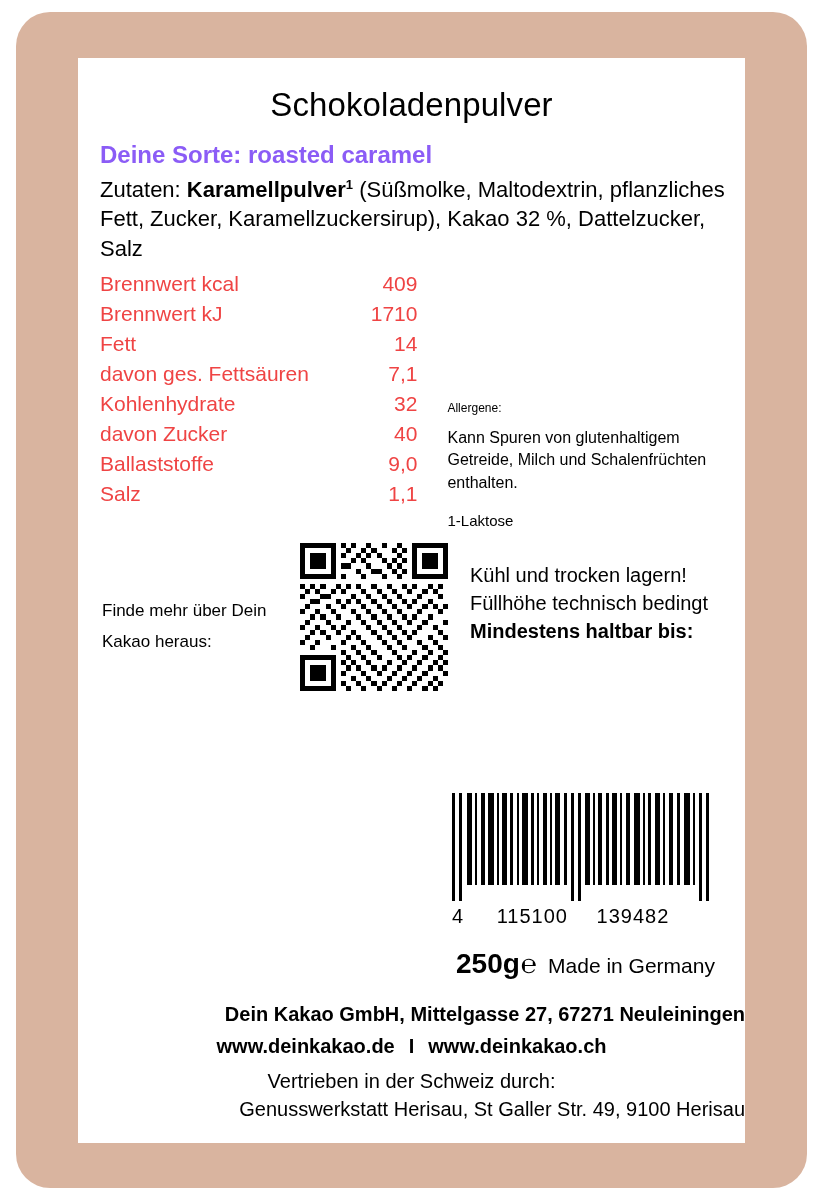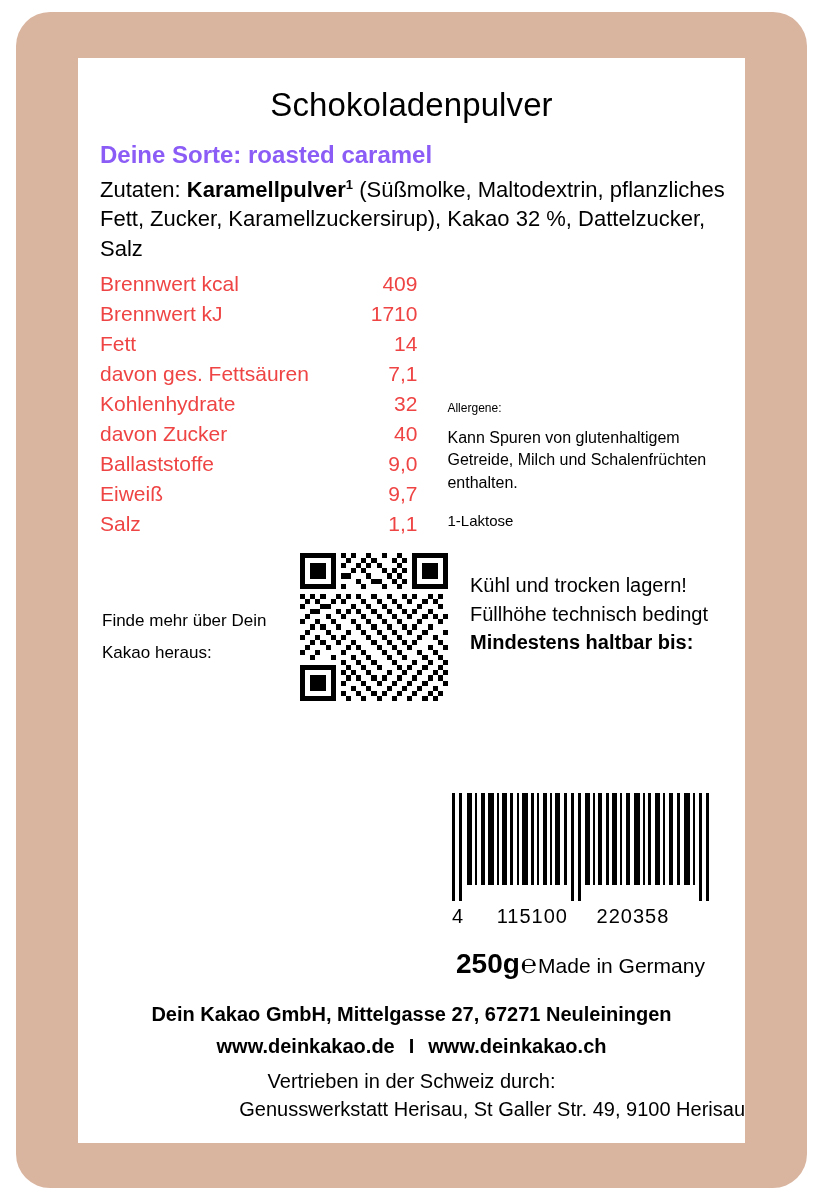--- a/index.html
+++ b/index.html
@@ -169,33 +169,34 @@
     font-size: 28px;
     font-weight: bold;
   }
   .emark {
     font-size: 27px;
     margin-left: 1px;
     font-family: "Liberation Serif", serif;
   }
   .made {
     font-size: 21px;
-    margin-left: 1px;
+    margin-left: 11px;
   }
 
   .footer {
     position: absolute;
     left: 0;
     top: 945px;
     width: 667px;
     text-align: center;
   }
   .footer .l1 {
     font-size: 20px;
     font-weight: bold;
+    text-align: right;
   }
   .footer .l2 {
     font-size: 20px;
     font-weight: bold;
     margin-top: 9px;
   }
   .footer .l2 .sep { font-weight: bold; padding: 0 14px; }
   .footer .l3 {
     font-size: 20px;
     margin-top: 12px;
@@ -247,24 +248,20 @@
               <td>Kohlenhydrate</td>
               <td class="val">32</td>
             </tr>
             <tr>
               <td>davon Zucker</td>
               <td class="val">40</td>
             </tr>
             <tr>
               <td>Ballaststoffe</td>
               <td class="val">9,0</td>
-            </tr>
-            <tr>
-              <td>Eiweiß</td>
-              <td class="val">9,7</td>
             </tr>
             <tr>
               <td>Salz</td>
               <td class="val">1,1</td>
             </tr>
           </tbody>
             </table>
 
           <div class="allergy">
             <div class="allergy-title">Allergene:</div>
@@ -560,21 +557,21 @@
             <rect x="229" y="0" width="3" height="92"></rect>
             <rect x="236" y="0" width="6" height="92"></rect>
             <rect x="245" y="0" width="2" height="92"></rect>
             <rect x="251" y="0" width="3" height="108"></rect>
             <rect x="258" y="0" width="3" height="108"></rect>
           </g>
         </svg>
         <div class="barcode-digits">
           <span>4</span>
           <span style="display:inline-block;width:26px"></span><span>115100</span>
-          <span style="display:inline-block;width:22px"></span><span>220358</span>
+          <span style="display:inline-block;width:22px"></span><span>139482</span>
         </div>
       </div>
 
       <div class="weight-row">
         <span class="weight">250g</span>
         <span class="emark">℮</span>
         <span class="made">Made in Germany</span>
       </div>
 
       <div class="footer">

